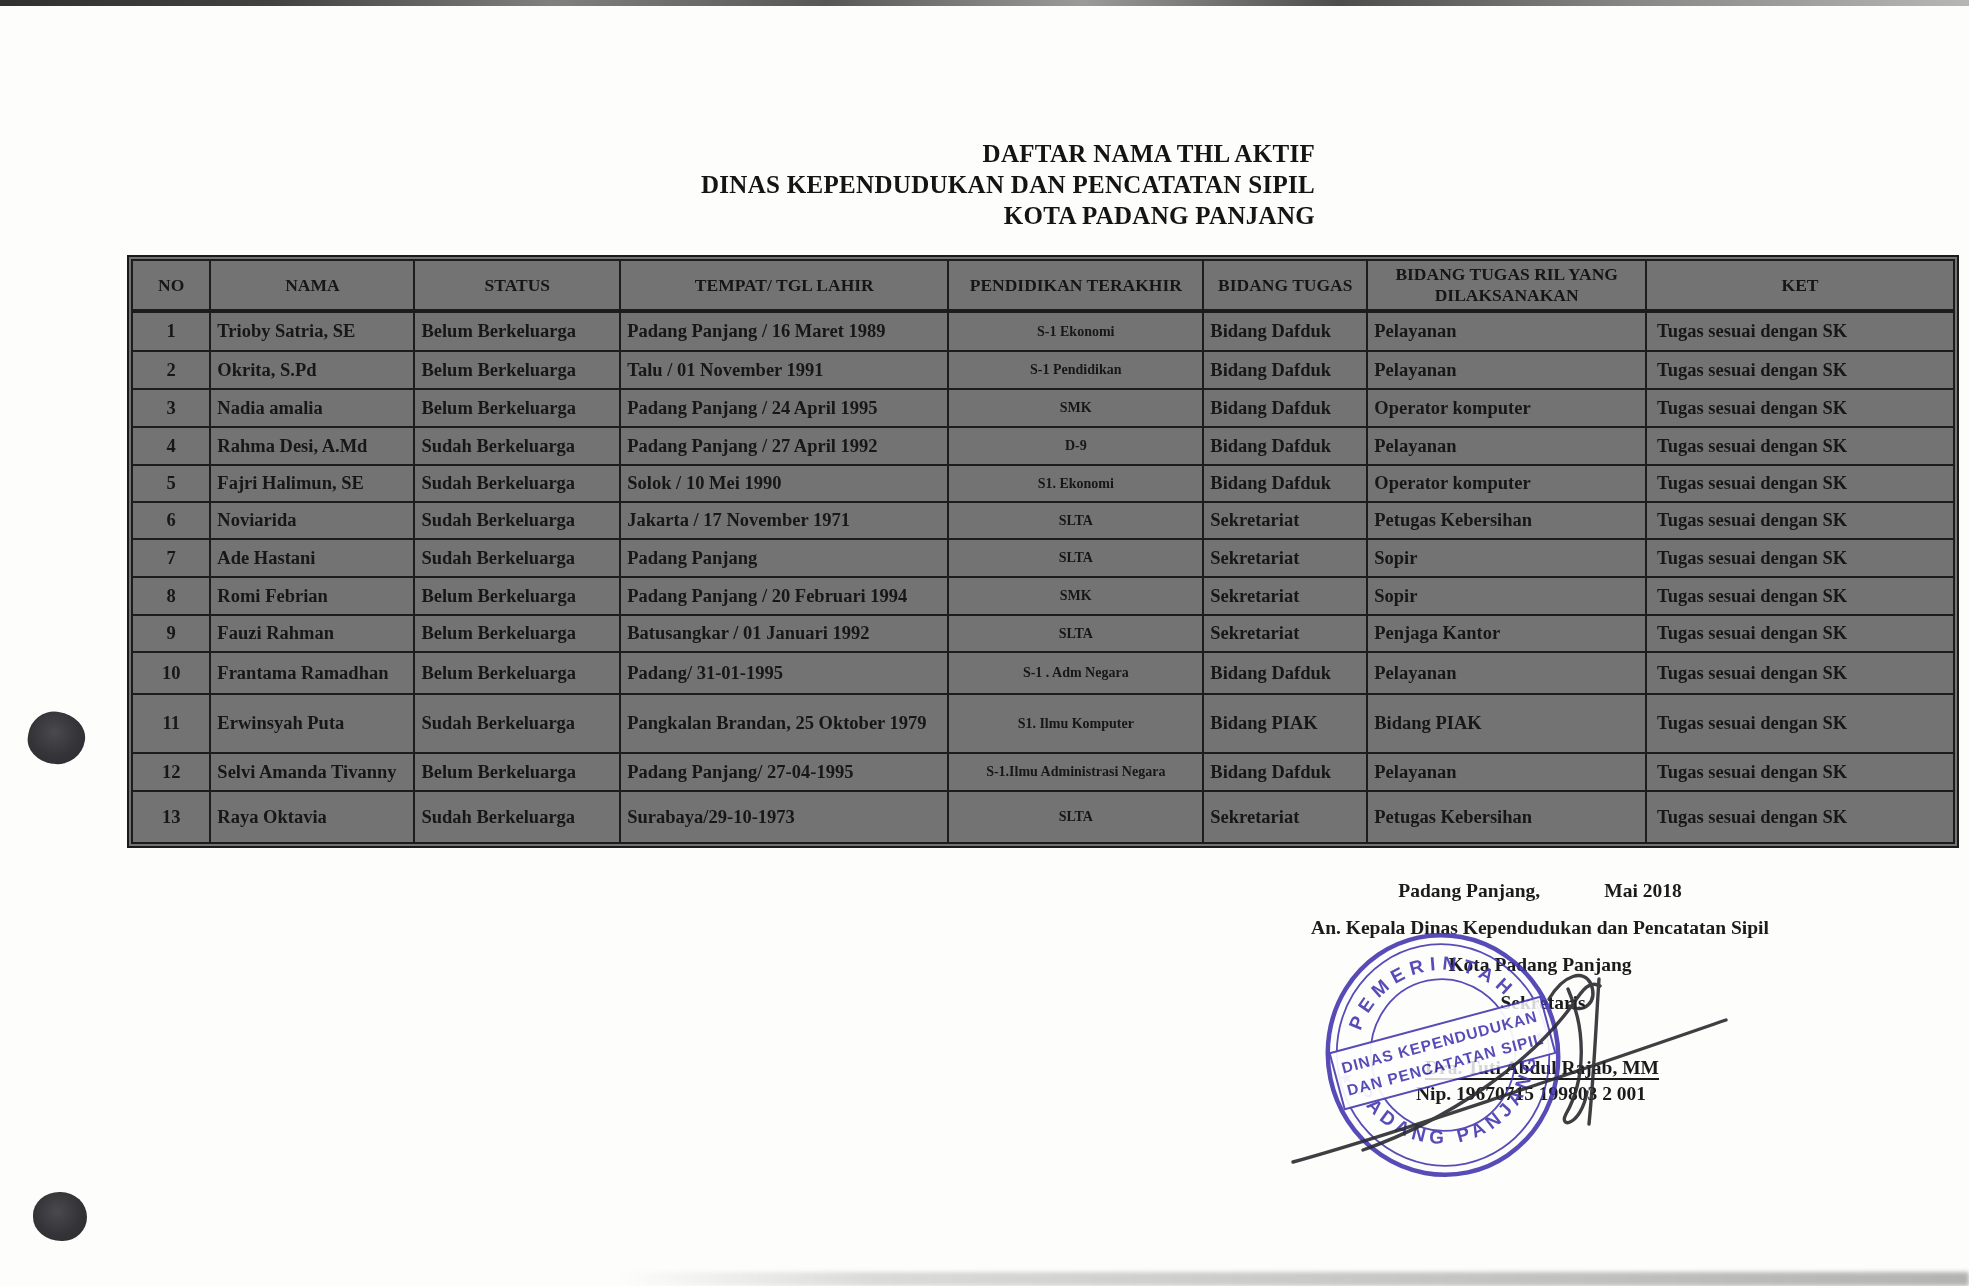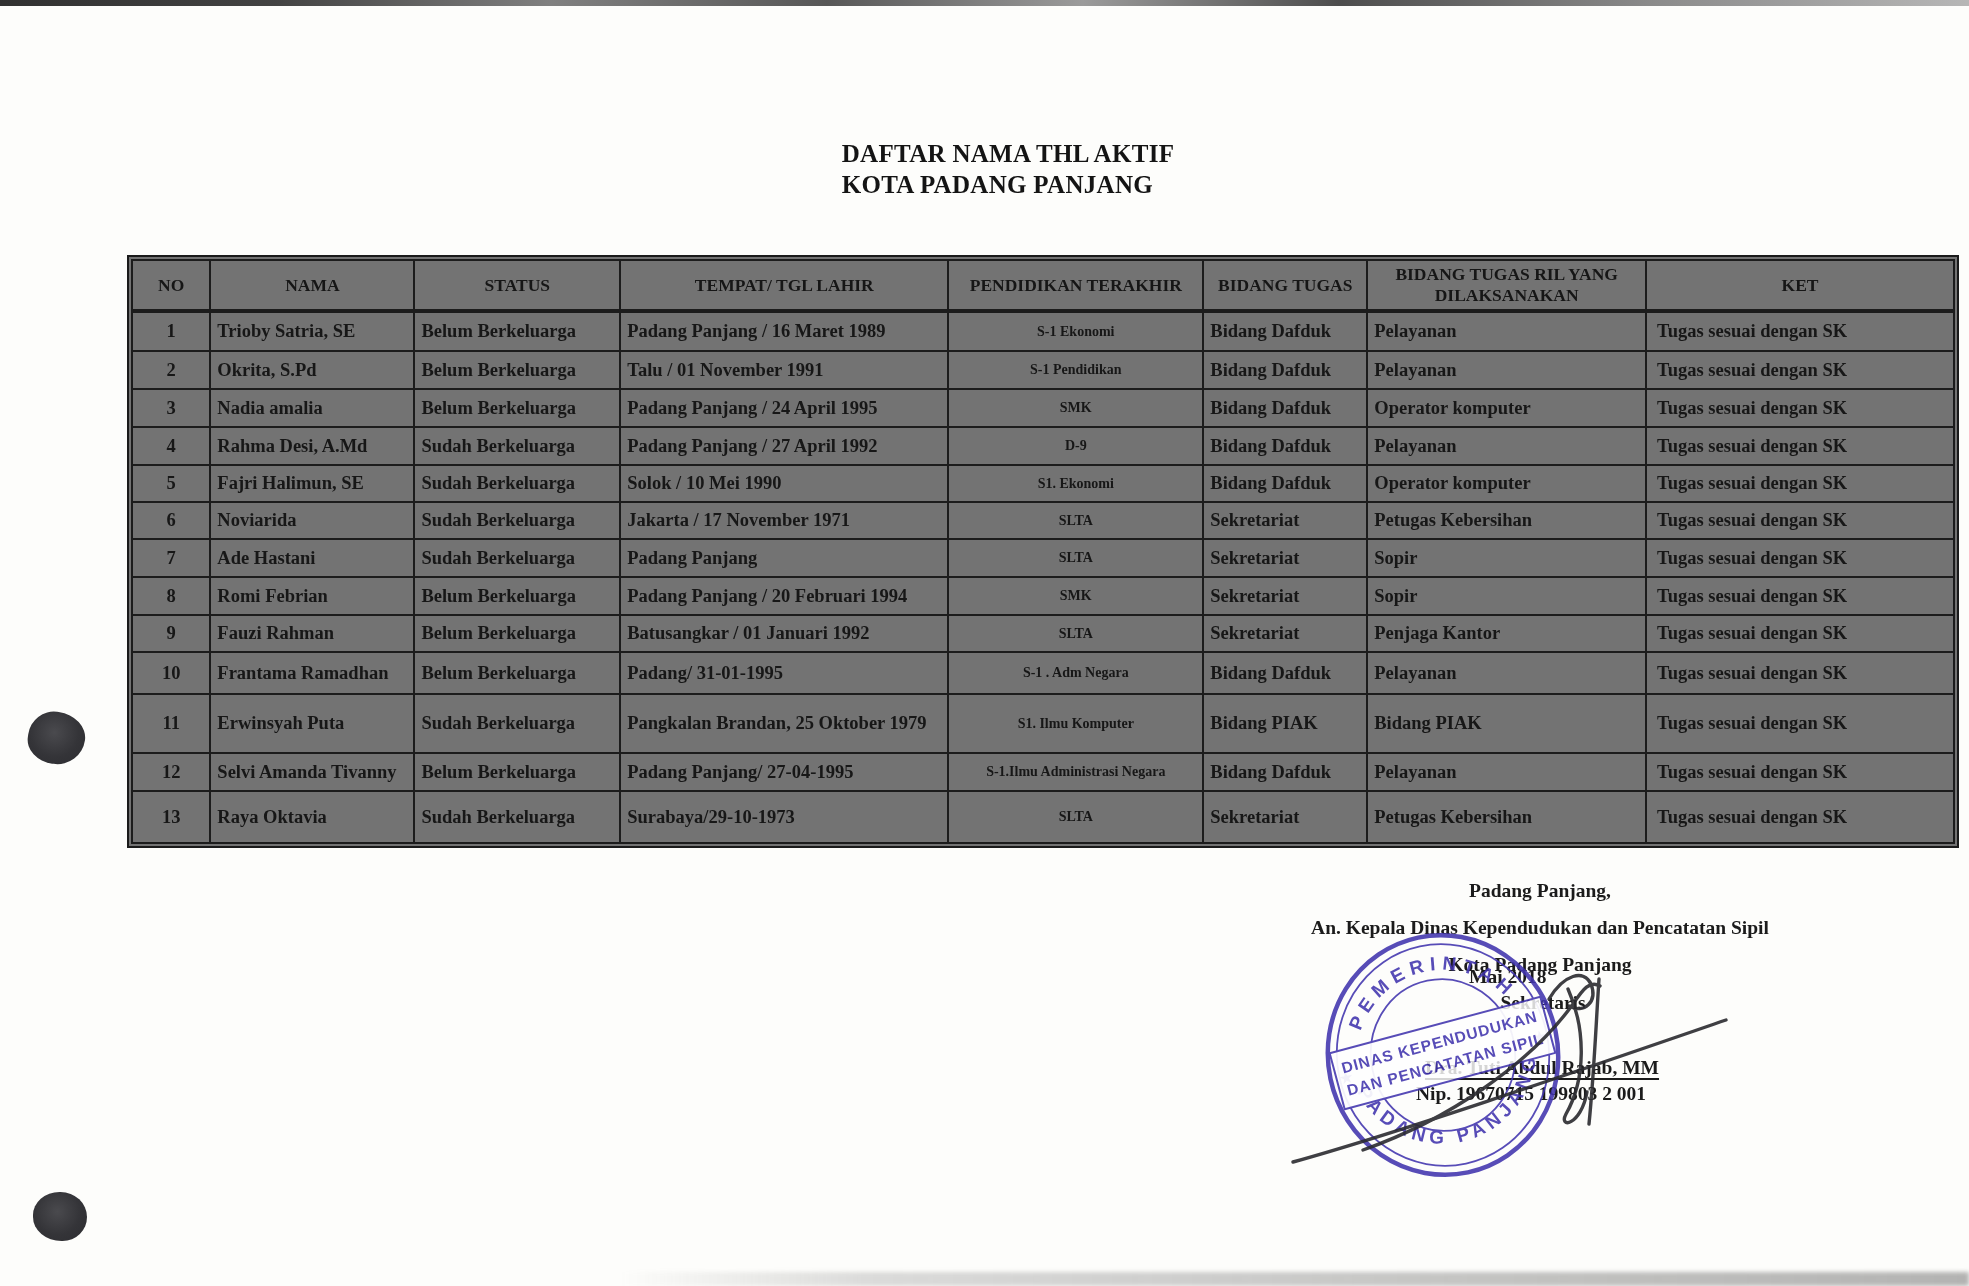--- a/index.html
+++ b/index.html
@@ -13,21 +13,21 @@
     background:linear-gradient(90deg,#0d0d0d 0%,#222 14%,#6a6a6a 28%,#3a3a3a 42%,#8a8a8a 55%,#2e2e2e 68%,#777 84%,#aaa 100%);
     opacity:.85;}
   .blob{position:absolute;background:radial-gradient(circle at 45% 40%,#4a4a4e 0%,#343438 55%,#2c2c30 100%);}
   .blob1{left:28px;top:712px;width:57px;height:52px;border-radius:46% 54% 50% 50%/52% 48% 55% 45%;transform:rotate(8deg);}
   .blob2{left:33px;top:1192px;width:54px;height:49px;border-radius:50% 50% 46% 54%/48% 52% 50% 50%;}
   .bottom-smudge{position:absolute;left:620px;top:1272px;width:1349px;height:14px;
     background:linear-gradient(90deg,rgba(120,120,120,0) 0%,rgba(120,120,120,.25) 18%,rgba(100,100,100,.35) 55%,rgba(90,90,90,.45) 100%);
     filter:blur(2px);}
   
   .title-block{position:absolute;left:1008px;top:138px;transform:translateX(-50%);
-    text-align:left;font-weight:bold;font-size:25px;line-height:31px;letter-spacing:.3px;white-space:nowrap;color:#141414;}
+    text-align:right;font-weight:bold;font-size:25px;line-height:31px;letter-spacing:.3px;white-space:nowrap;color:#141414;}
   
   .table-wrap{position:absolute;left:127px;top:255px;width:1824px;
     border:2.5px solid #1a1a1a;padding:2px;background:#737373;}
   table{border-collapse:collapse;width:100%;table-layout:fixed;}
   th,td{border:2px solid #1c1c1c;border-top-width:2.5px;border-bottom-width:2.5px;
     padding:2px 6px;overflow:hidden;}
   thead th{border-bottom-width:4px;font-weight:bold;font-size:17.5px;text-align:center;
     height:44px;line-height:21px;padding:2px 4px;}
   tbody td{font-size:18.5px;font-weight:bold;white-space:nowrap;color:#171717;}
   .cell-c{text-align:center;}
@@ -47,20 +47,21 @@
 
 <div class="page">
 
   <div class="top-edge"></div>
   <div class="blob blob1"></div>
   <div class="blob blob2"></div>
   <div class="bottom-smudge"></div>
 
   <div class="title-block">
     <div>DAFTAR NAMA THL AKTIF</div>
+    <div>DINAS KEPENDUDUKAN DAN PENCATATAN SIPIL</div>
     <div>KOTA PADANG PANJANG</div>
   </div>
 
   <div class="table-wrap">
     <table>
       <colgroup>
         <col style="width:4.3%">
           <col style="width:11.2%">
           <col style="width:11.3%">
         <col style="width:18.0%">
@@ -209,21 +210,21 @@
             <td class="cell-l">Surabaya/29-10-1973</td>
             <td class="cell-c">SLTA</td>
             <td class="cell-l">Sekretariat</td>
             <td class="cell-l">Petugas Kebersihan</td>
             <td class="cell-l">Tugas sesuai dengan SK</td>
           </tr>
         </tbody>
     </table>
   </div>
 
-  <div class="sig-line sig-place-date" style="left:1540px;top:880px;flex-direction:column;">
+  <div class="sig-line sig-place-date" style="left:1540px;top:880px;">
     <span>Padang Panjang,</span>
     <span>Mai  2018</span>
   </div>
   <div class="sig-line" style="left:1540px;top:917px;font-family:Liberation Serif, serif;">An. Kepala Dinas Kependudukan dan Pencatatan Sipil</div>
   <div class="sig-line" style="left:1540px;top:954px;">Kota Padang Panjang</div>
   <div class="sig-line" style="left:1543px;top:992px;">Sekretaris</div>
   <div class="sig-line sig-name" style="left:1542px;top:1057px;">Dra. Tuti Abdul Rajab, MM</div>
   <div class="sig-line" style="left:1531px;top:1083px;">Nip. 19670715 199803 2 001</div>
 
   <svg class="stamp" width="242" height="250" viewBox="0 0 242 250">

